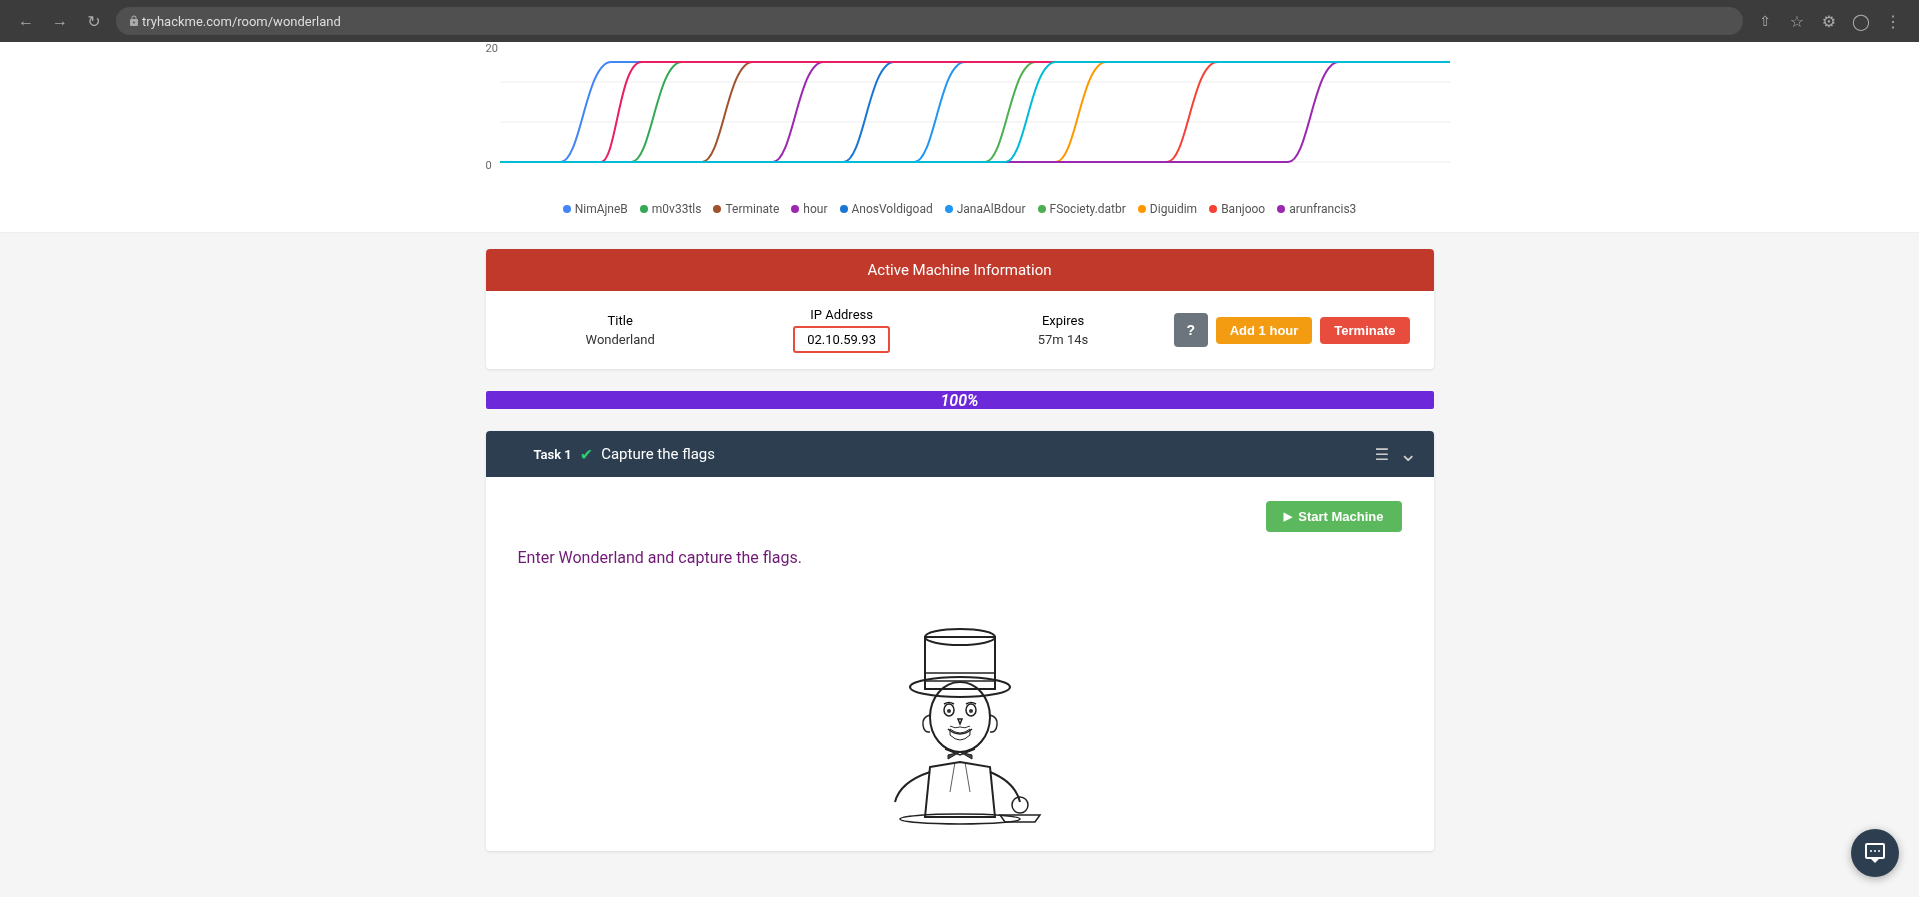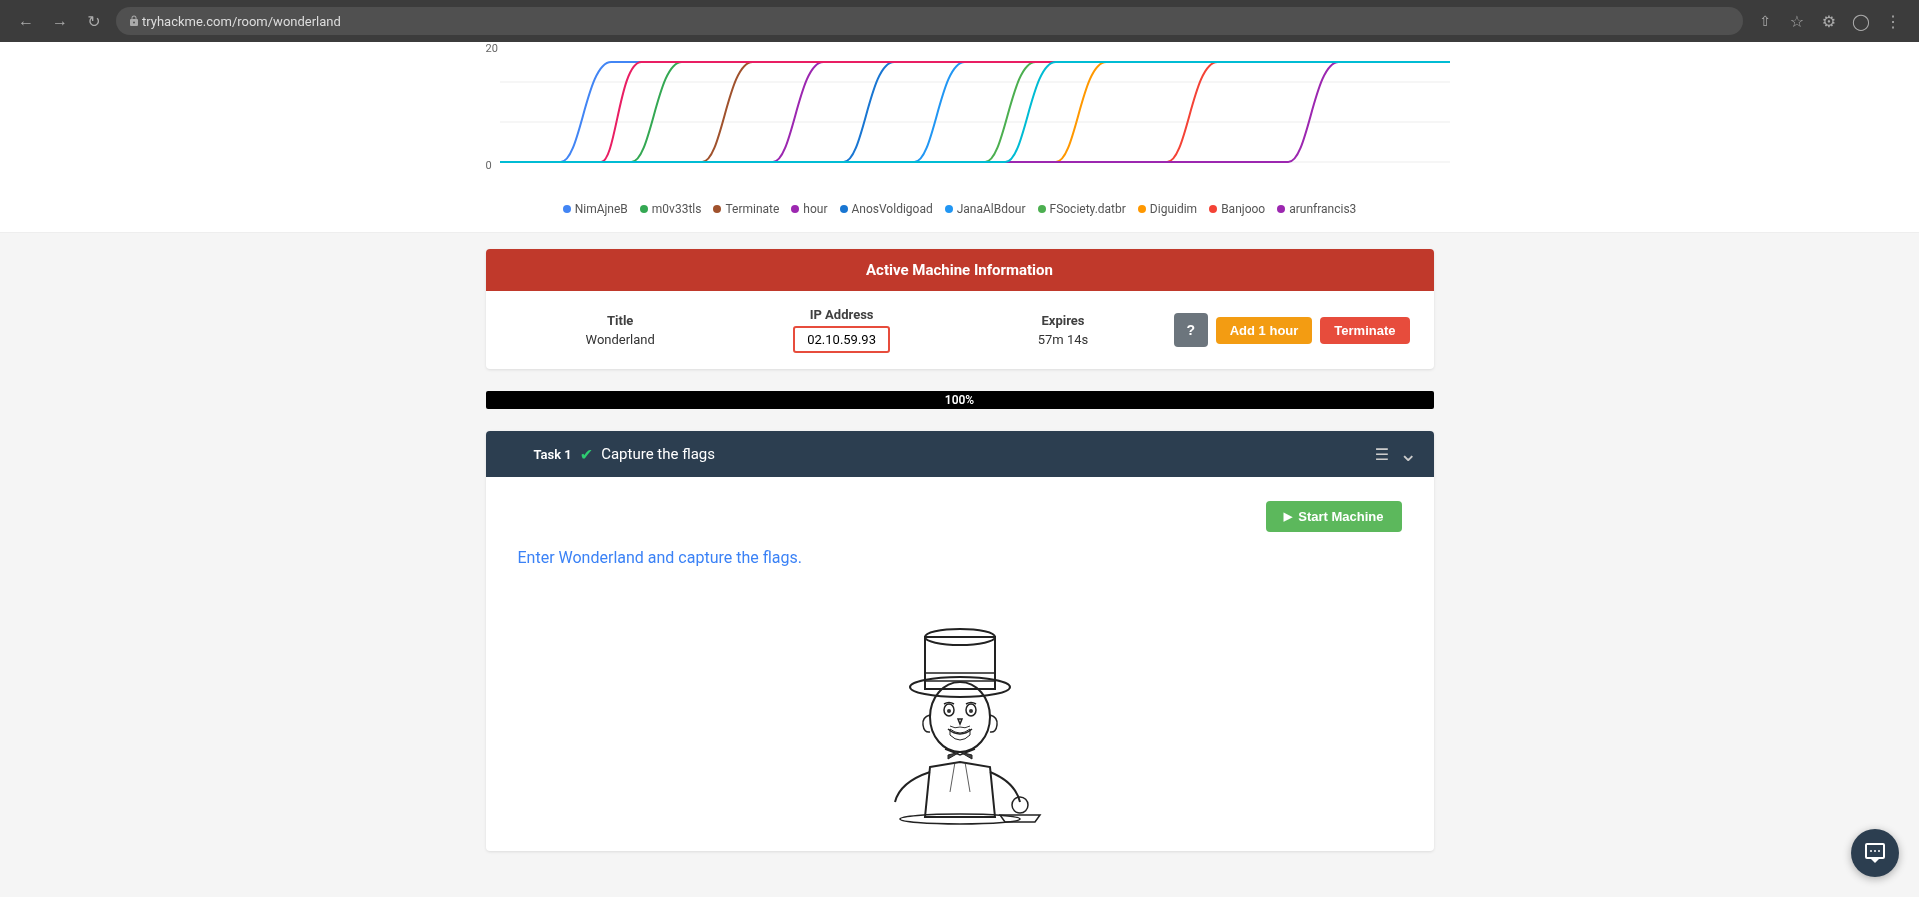--- a/index.html
+++ b/index.html
@@ -110,36 +110,36 @@
       overflow: hidden;
       box-shadow: 0 1px 3px rgba(0,0,0,0.1);
       margin-bottom: 0;
     }
     .active-machine-header {
       background: #c0392b;
       color: #fff;
       text-align: center;
       padding: 12px;
       font-size: 15px;
-      font-weight: 700;
+      font-weight: 400;
     }
     .active-machine-body {
       display: flex;
       align-items: center;
       padding: 16px 24px;
       gap: 0;
     }
     .machine-field {
       flex: 1;
       text-align: center;
     }
     .machine-field-label {
       font-size: 13px;
-      color: #404040;
-      font-weight: 700;
+      color: #000000;
+      font-weight: 400;
       margin-bottom: 4px;
     }
     .machine-field-value {
       font-size: 13px;
       color: #333;
     }
     .ip-address-box {
       border: 2px solid #e74c3c;
       padding: 4px 12px;
       border-radius: 3px;
@@ -191,28 +191,29 @@
     .progress-bar-wrapper {
       margin: 10px 0;
     }
     .progress-bar-outer {
       background: #e0e0e0;
       height: 18px;
       border-radius: 2px;
       overflow: hidden;
     }
     .progress-bar-inner {
-      background: #000000;
+      background: #6d28d9;
       height: 100%;
       display: flex;
       align-items: center;
       justify-content: center;
-      font-size: 12px;
+      font-size: 16px;
       color: #fff;
       font-weight: 600;
+      font-style: italic;
     }
 
     
     .task-card {
       background: #fff;
       border-radius: 4px;
       overflow: hidden;
       box-shadow: 0 1px 3px rgba(0,0,0,0.1);
     }
     .task-header {
@@ -250,21 +251,21 @@
       cursor: pointer;
     }
     .task-body {
       padding: 24px 32px;
       display: flex;
       align-items: flex-start;
       gap: 32px;
     }
     .task-description-text {
       margin-bottom: 16px;
-      color: #3b82f6;
+      color: #701a75;
     }
     .task-actions {
       display: flex;
       justify-content: flex-end;
       margin-bottom: 16px;
     }
     .btn-start-machine {
       background: #5cb85c;
       color: #fff;
       border: none;

